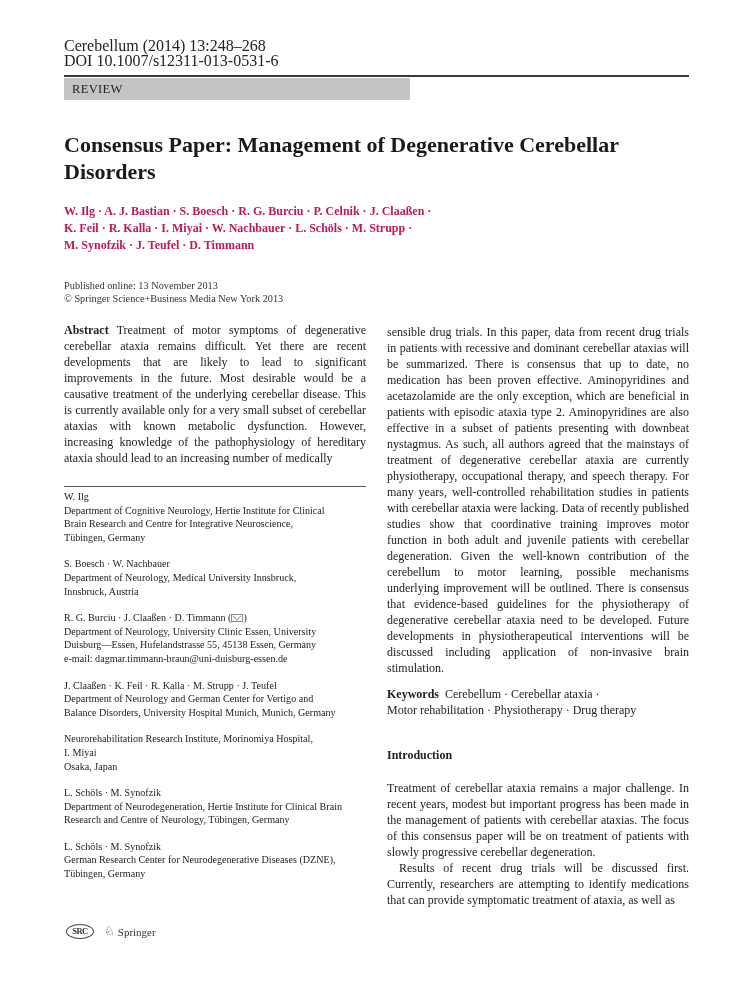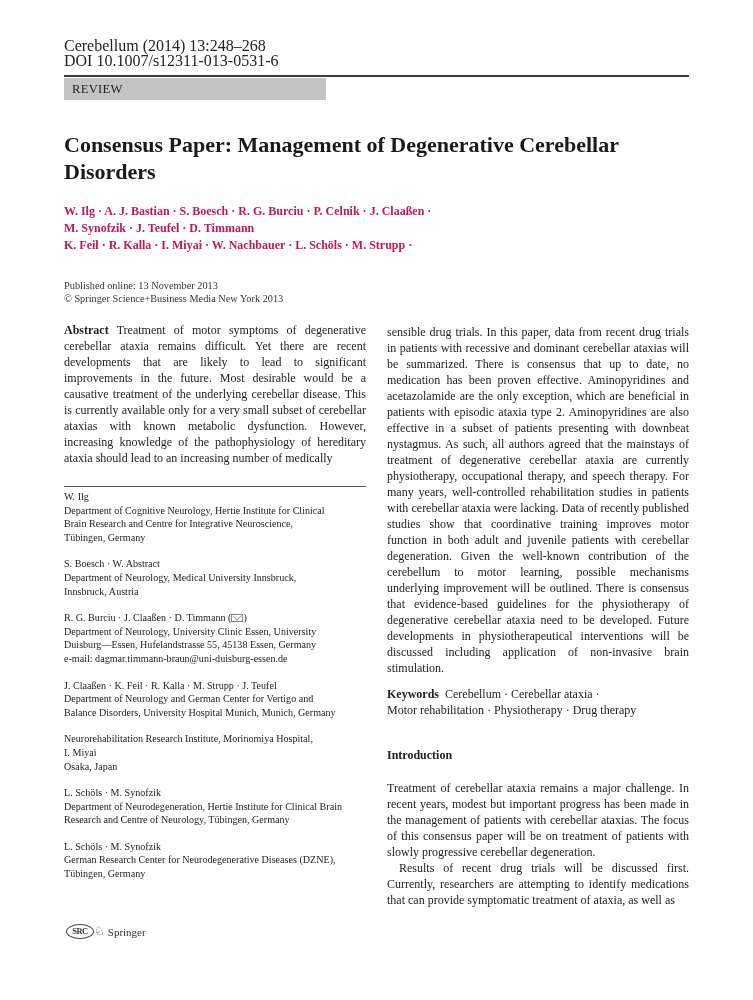--- a/index.html
+++ b/index.html
@@ -11,21 +11,21 @@
     }
     .journal-meta {
       position: absolute; left: 64px; top: 38px;
       font-size: 16px; line-height: 15px; color: #222;
     }
     .header-rule {
       position: absolute; left: 64px; top: 75px; width: 625px; height: 2px;
       background: #3a3a3a;
     }
     .review-bar {
-      position: absolute; left: 64px; top: 78px; width: 262px; height: 22px;
+      position: absolute; left: 64px; top: 78px; width: 346px; height: 22px;
       background: #c4c4c4;
       font-size: 12.6px; letter-spacing: 0.3px; line-height: 22px; padding-left: 8px; color: #222;
     }
     .title {
       position: absolute; left: 64px; top: 131px; width: 560px;
       font-size: 22px; font-weight: bold; line-height: 27px; color: #1a1a1a;
     }
     .authors {
       position: absolute; left: 64px; top: 203px; width: 400px;
       font-size: 12px; font-weight: bold; line-height: 17px; color: #be185d;
@@ -47,21 +47,21 @@
     .affs { top: 490px; font-size: 10.1px; line-height: 13.6px; color: #222; }
     .aff { margin-bottom: 13px; }
     .aff-line { display: block; white-space: nowrap; }
     .env { display: inline-block; width: 12px; height: 8px; border: 1px solid #888; position: relative; vertical-align: -1px; }
     .env:after { content: ""; position: absolute; left: 1px; top: -3px; width: 7px; height: 7px;
       border-right: 1px solid #888; border-bottom: 1px solid #888; transform: rotate(45deg) scale(0.8); }
     .keywords { top: 686px; font-size: 12px; line-height: 16px; color: #222; }
     .intro-head { top: 748px; font-size: 12px; font-weight: bold; color: #222; }
     .intro { top: 780px; font-size: 12px; line-height: 16px; text-align: justify; color: #222; }
     .intro p + p { text-indent: 12px; }
-    .footer { position: absolute; left: 66px; top: 924px; display: flex; align-items: center; font-size: 11px; color: #333; }
+    .footer { position: absolute; left: 66px; top: 924px; display: flex; align-items: center; gap: 10px; font-size: 11px; color: #333; }
     .src-logo {
       display: inline-block; width: 28px; height: 15px; border: 1.5px solid #444; border-radius: 50%;
       font-size: 8.5px; font-weight: bold; text-align: center; line-height: 12px; letter-spacing: -0.5px;
       font-family: "Liberation Serif", serif; color: #333;
     }
     .springer { display: flex; align-items: center; gap: 3px; }
     .horse { font-size: 12px; color: #444; }
   </style>
 </head>
 <body>
@@ -71,22 +71,22 @@
   <div>DOI 10.1007/s12311-013-0531-6</div>
 </div>
 
 <div class="header-rule"></div>
 <div class="review-bar">REVIEW</div>
 
 <h1 class="title">Consensus Paper: Management of Degenerative Cerebellar Disorders</h1>
 
 <div class="authors">
   <div>W. Ilg · A. J. Bastian · S. Boesch · R. G. Burciu · P. Celnik · J. Claaßen ·</div>
+  <div>K. Feil · R. Kalla · I. Miyai · W. Nachbauer · L. Schöls · M. Strupp ·</div>
   <div>M. Synofzik · J. Teufel · D. Timmann</div>
-  <div>K. Feil · R. Kalla · I. Miyai · W. Nachbauer · L. Schöls · M. Strupp ·</div>
 </div>
 
 <div class="pub">
   <div>Published online: 13 November 2013</div>
   <div>© Springer Science+Business Media New York 2013</div>
 </div>
 
 <div class="col-left abstract">
   <span class="lbl">Abstract</span>
   <span>Treatment of motor symptoms of degenerative cerebellar ataxia remains difficult. Yet there are recent developments that are likely to lead to significant improvements in the future. Most desirable would be a causative treatment of the underlying cerebellar disease. This is currently available only for a very small subset of cerebellar ataxias with known metabolic dysfunction. However, increasing knowledge of the pathophysiology of hereditary ataxia should lead to an increasing number of medically</span>
@@ -99,21 +99,21 @@
 <div class="aff-rule"></div>
 
 <div class="col-left affs">
   <div class="aff">
     <span class="aff-line">W. Ilg</span>
     <span class="aff-line">Department of Cognitive Neurology, Hertie Institute for Clinical</span>
     <span class="aff-line">Brain Research and Centre for Integrative Neuroscience,</span>
     <span class="aff-line">Tübingen, Germany</span>
   </div>
   <div class="aff">
-    <span class="aff-line">S. Boesch · W. Abstract</span>
+    <span class="aff-line">S. Boesch · W. Nachbauer</span>
     <span class="aff-line">Department of Neurology, Medical University Innsbruck,</span>
     <span class="aff-line">Innsbruck, Austria</span>
   </div>
   <div class="aff">
     <span class="aff-line"><span>R. G. Burciu · J. Claaßen · D. Timmann (</span><span class="env"></span><span>)</span></span>
     <span class="aff-line">Department of Neurology, University Clinic Essen, University</span>
     <span class="aff-line">Duisburg—Essen, Hufelandstrasse 55, 45138 Essen, Germany</span>
     <span class="aff-line">e-mail: dagmar.timmann-braun@uni-duisburg-essen.de</span>
   </div>
   <div class="aff">

